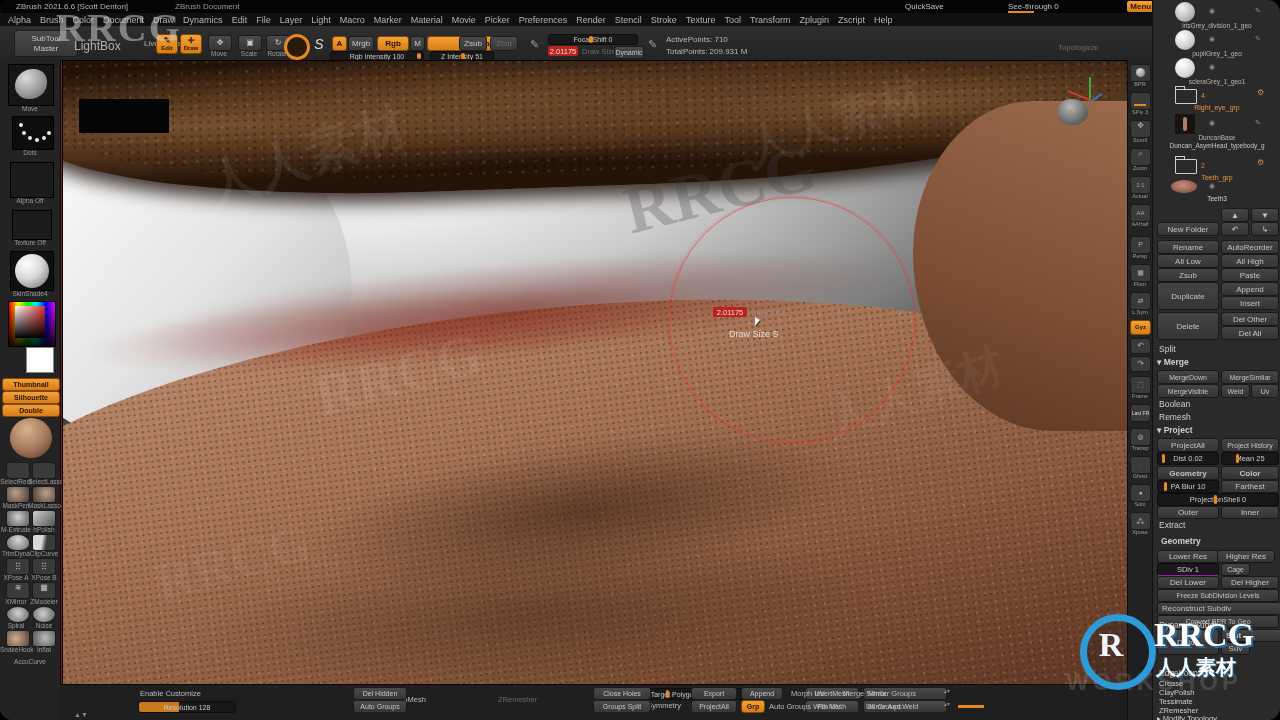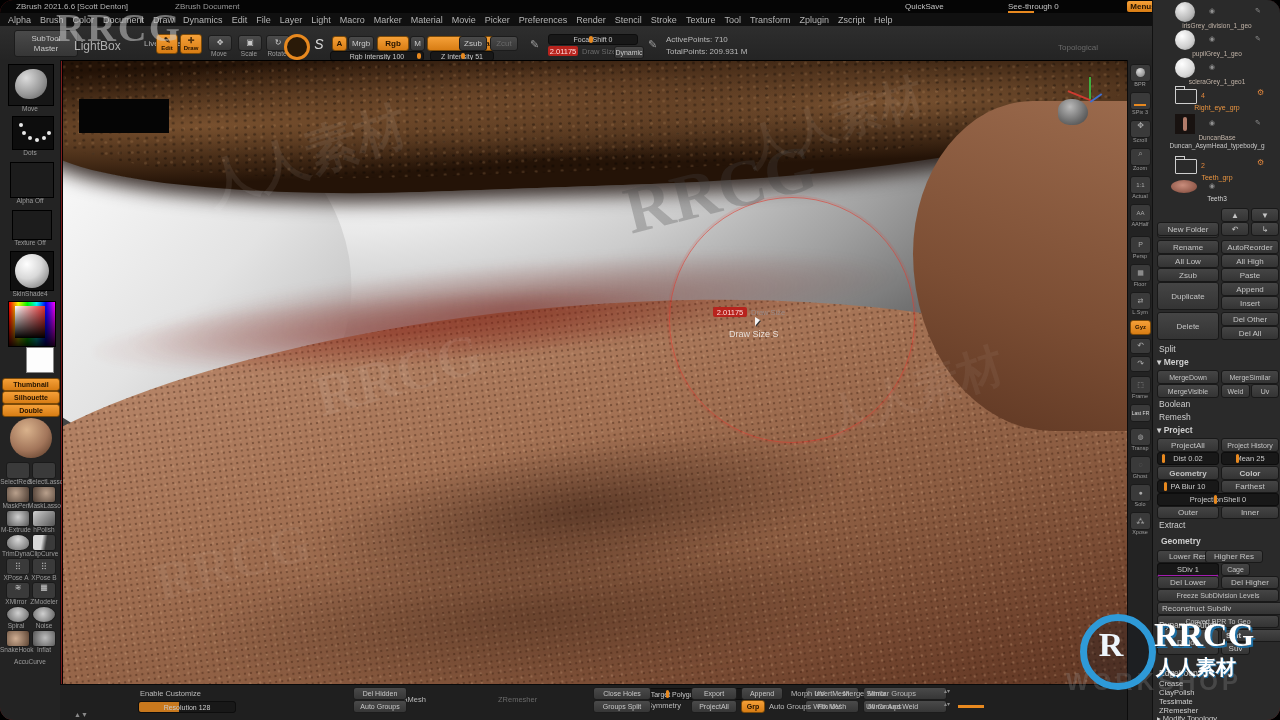--- a/index.html
+++ b/index.html
@@ -469,21 +469,21 @@
     <div class="sth" style="left:6px;top:520px;">
         <span>Extract</span>
       </div>
 
     <div class="sth" style="left:8px;top:536px;font-weight:bold;">
         <span>Geometry</span>
       </div>
     <div class="st dim flat" style="left:4px;top:550px;width:60px;height:11px;">
         <span>Lower Res</span>
       </div>
-    <div class="st" style="left:52px;top:550px;width:56px;height:11px;">
+    <div class="st" style="left:64px;top:550px;width:56px;height:11px;">
         <span>Higher Res</span>
       </div>
     <div class="sl" style="left:4px;top:563px;width:60px;height:11px;font-size:7.5px;border-bottom:2px solid #a21caf;">
         <span>SDiv 1</span>
       </div>
     <div class="st dim flat" style="left:68px;top:563px;width:27px;height:11px;font-size:7px;">
         <span>Cage</span>
       </div>
     <div class="st dim flat" style="left:4px;top:576px;width:60px;height:11px;">
         <span>Del Lower</span>

